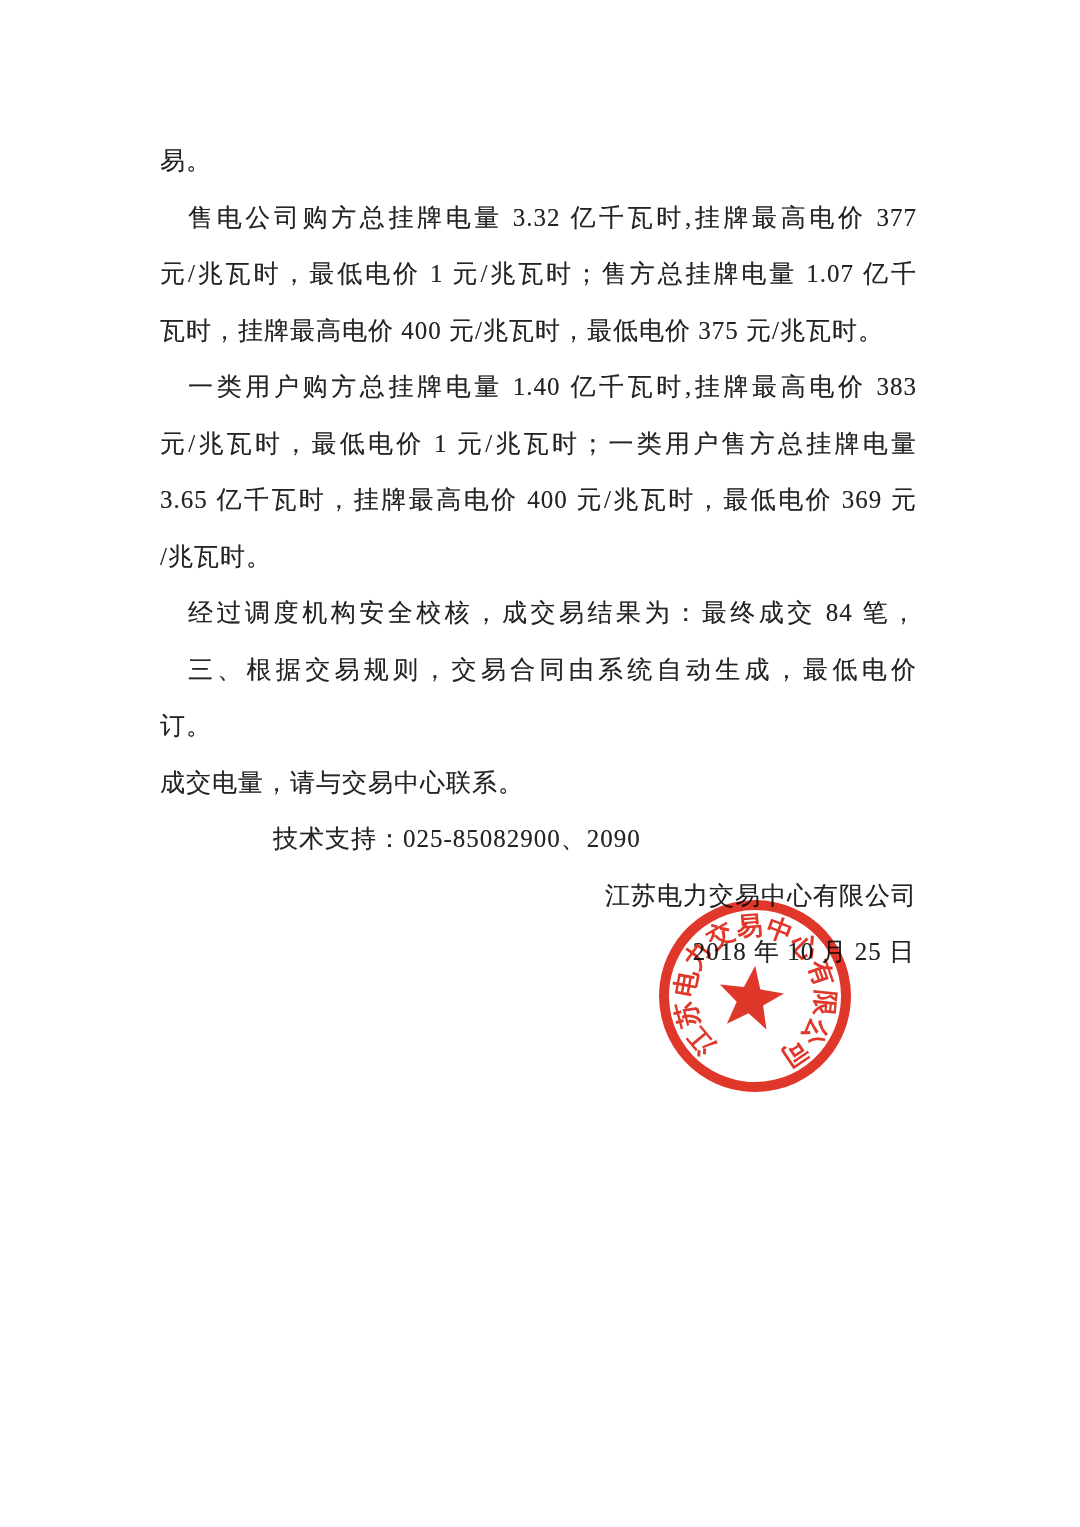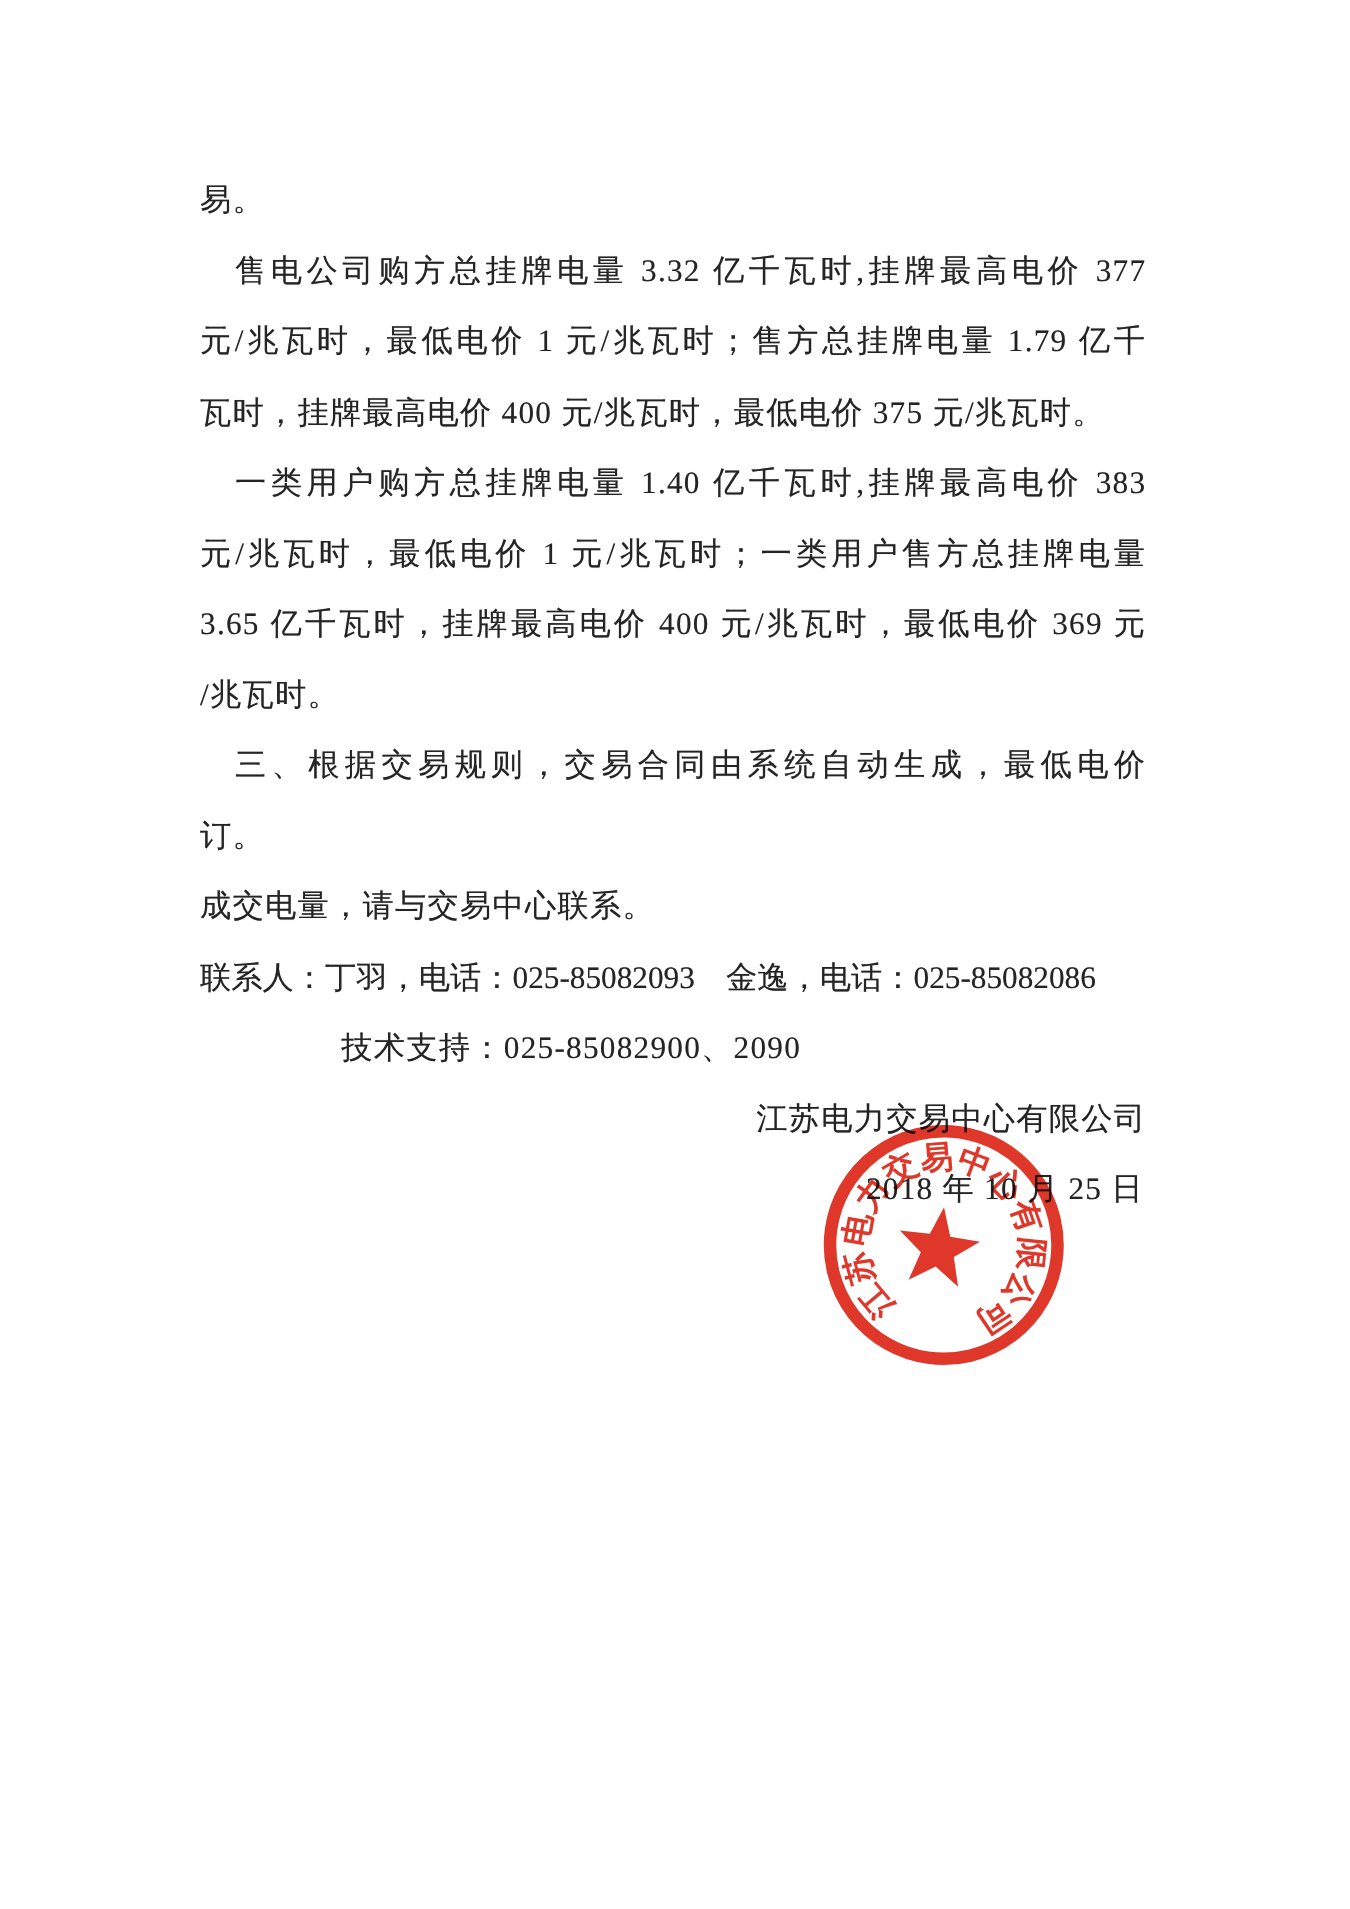--- a/index.html
+++ b/index.html
@@ -43,30 +43,30 @@
     transform: rotate(8deg);
   }
   .seal text { font-family: "Liberation Serif", "DejaVu Serif", serif; }
 </style>
 </head>
 <body>
 
 <div class="content">
   <div class="line">易。</div>
   <div class="line indent fill">售电公司购方总挂牌电量 3.32 亿千瓦时,挂牌最高电价 377</div>
-  <div class="line fill">元/兆瓦时，最低电价 1 元/兆瓦时；售方总挂牌电量 1.79 亿千</div>
+  <div class="line fill">元/兆瓦时，最低电价 1 元/兆瓦时；售方总挂牌电量 1.07 亿千</div>
   <div class="line">瓦时，挂牌最高电价 400 元/兆瓦时，最低电价 375 元/兆瓦时。</div>
   <div class="line indent fill">一类用户购方总挂牌电量 1.40 亿千瓦时,挂牌最高电价 383</div>
   <div class="line fill">元/兆瓦时，最低电价 1 元/兆瓦时；一类用户售方总挂牌电量</div>
   <div class="line fill">3.65 亿千瓦时，挂牌最高电价 400 元/兆瓦时，最低电价 369 元</div>
   <div class="line">/兆瓦时。</div>
+  <div class="line indent fill">经过调度机构安全校核，成交易结果为：最终成交 84 笔，</div>
   <div class="line indent fill">三、根据交易规则，交易合同由系统自动生成，最低电价</div>
   <div class="line">订。</div>
   <div class="line">成交电量，请与交易中心联系。</div>
-  <div class="line tight">联系人：丁羽，电话：025-85082093　金逸，电话：025-85082086</div>
   <div class="line tech">技术支持：025-85082900、2090</div>
   <div class="line sign">江苏电力交易中心有限公司</div>
   <div class="line date">2018 年 10 月 25 日</div>
 </div>
 
 <svg class="seal" viewBox="0 0 220 220" aria-hidden="true">
   <circle cx="110" cy="110" r="91" fill="none" stroke-width="10" stroke="#dd2718"></circle>
   <g id="seal-text-group">
       <text x="110" y="40" transform="rotate(-138 110 110)" text-anchor="middle" dominant-baseline="central" font-size="26" font-weight="bold" fill="#dd2718">江</text>
       <text x="110" y="40" transform="rotate(-112.9090909090909 110 110)" text-anchor="middle" dominant-baseline="central" font-size="26" font-weight="bold" fill="#dd2718">苏</text>

